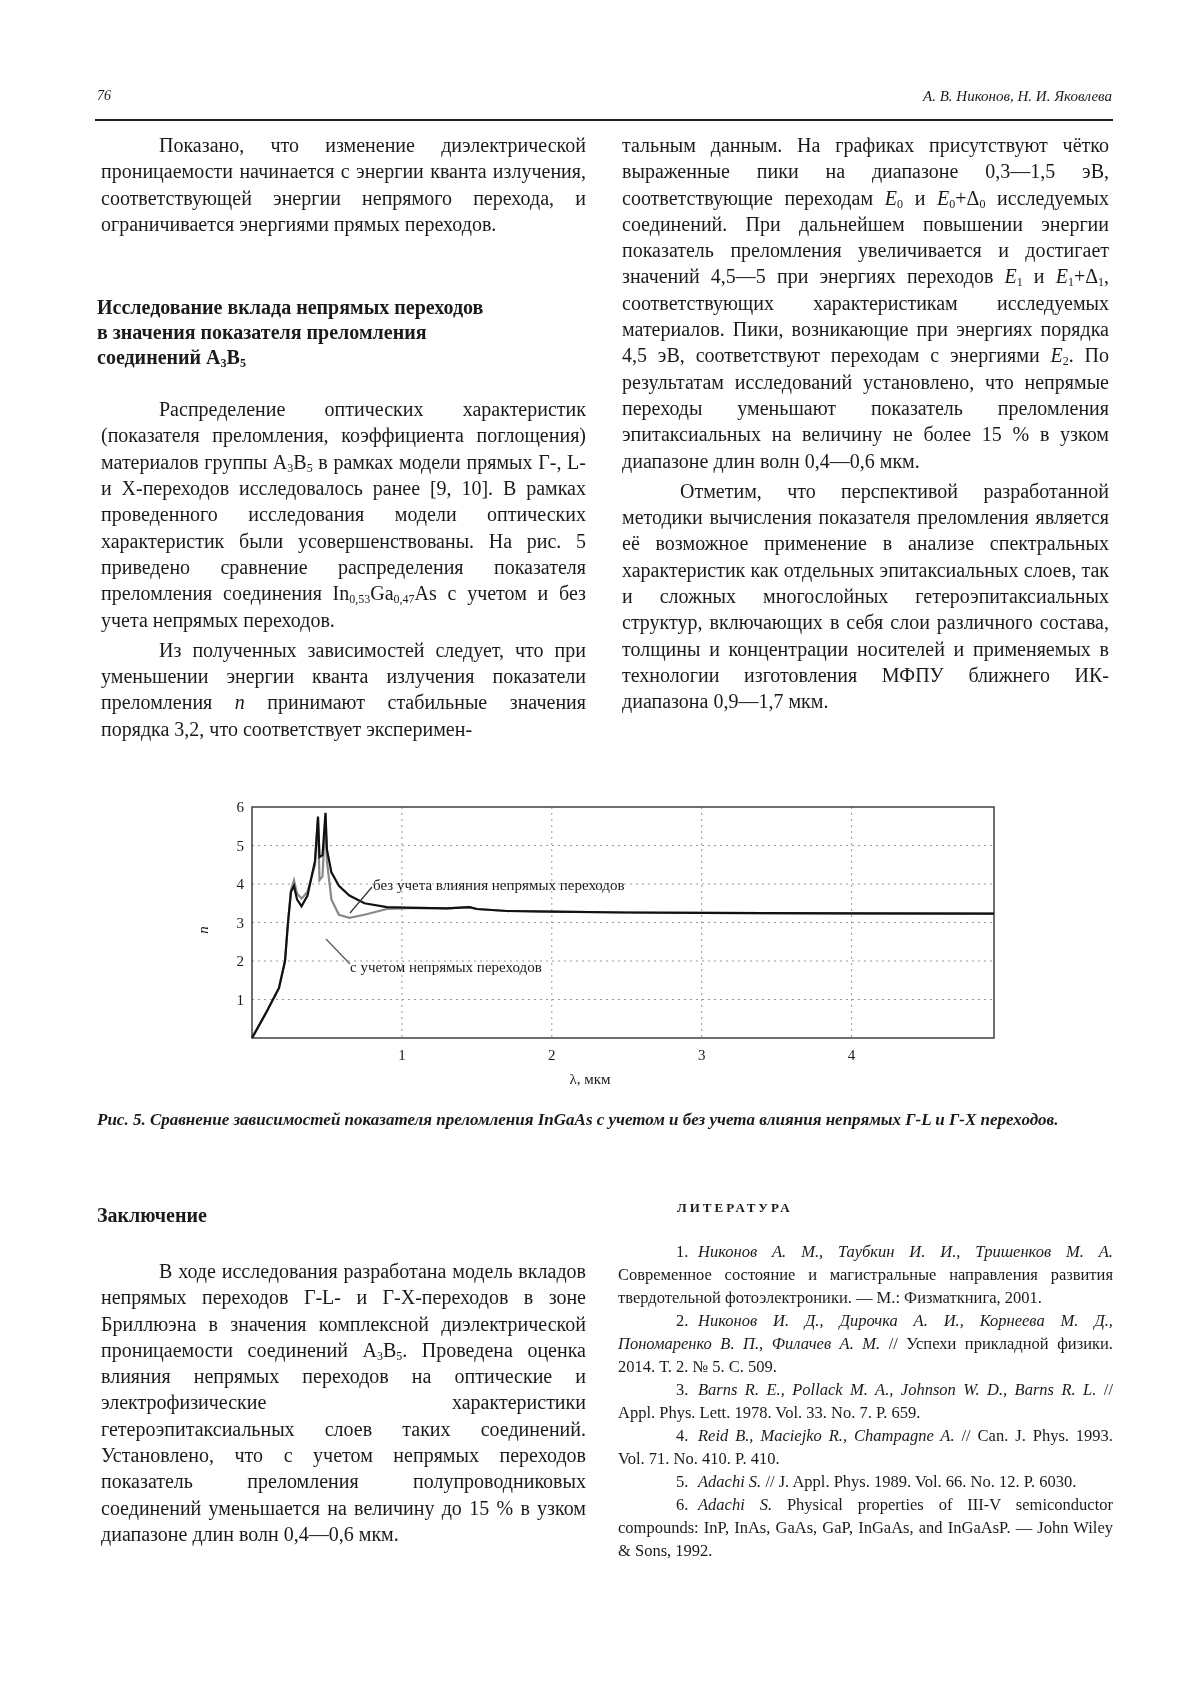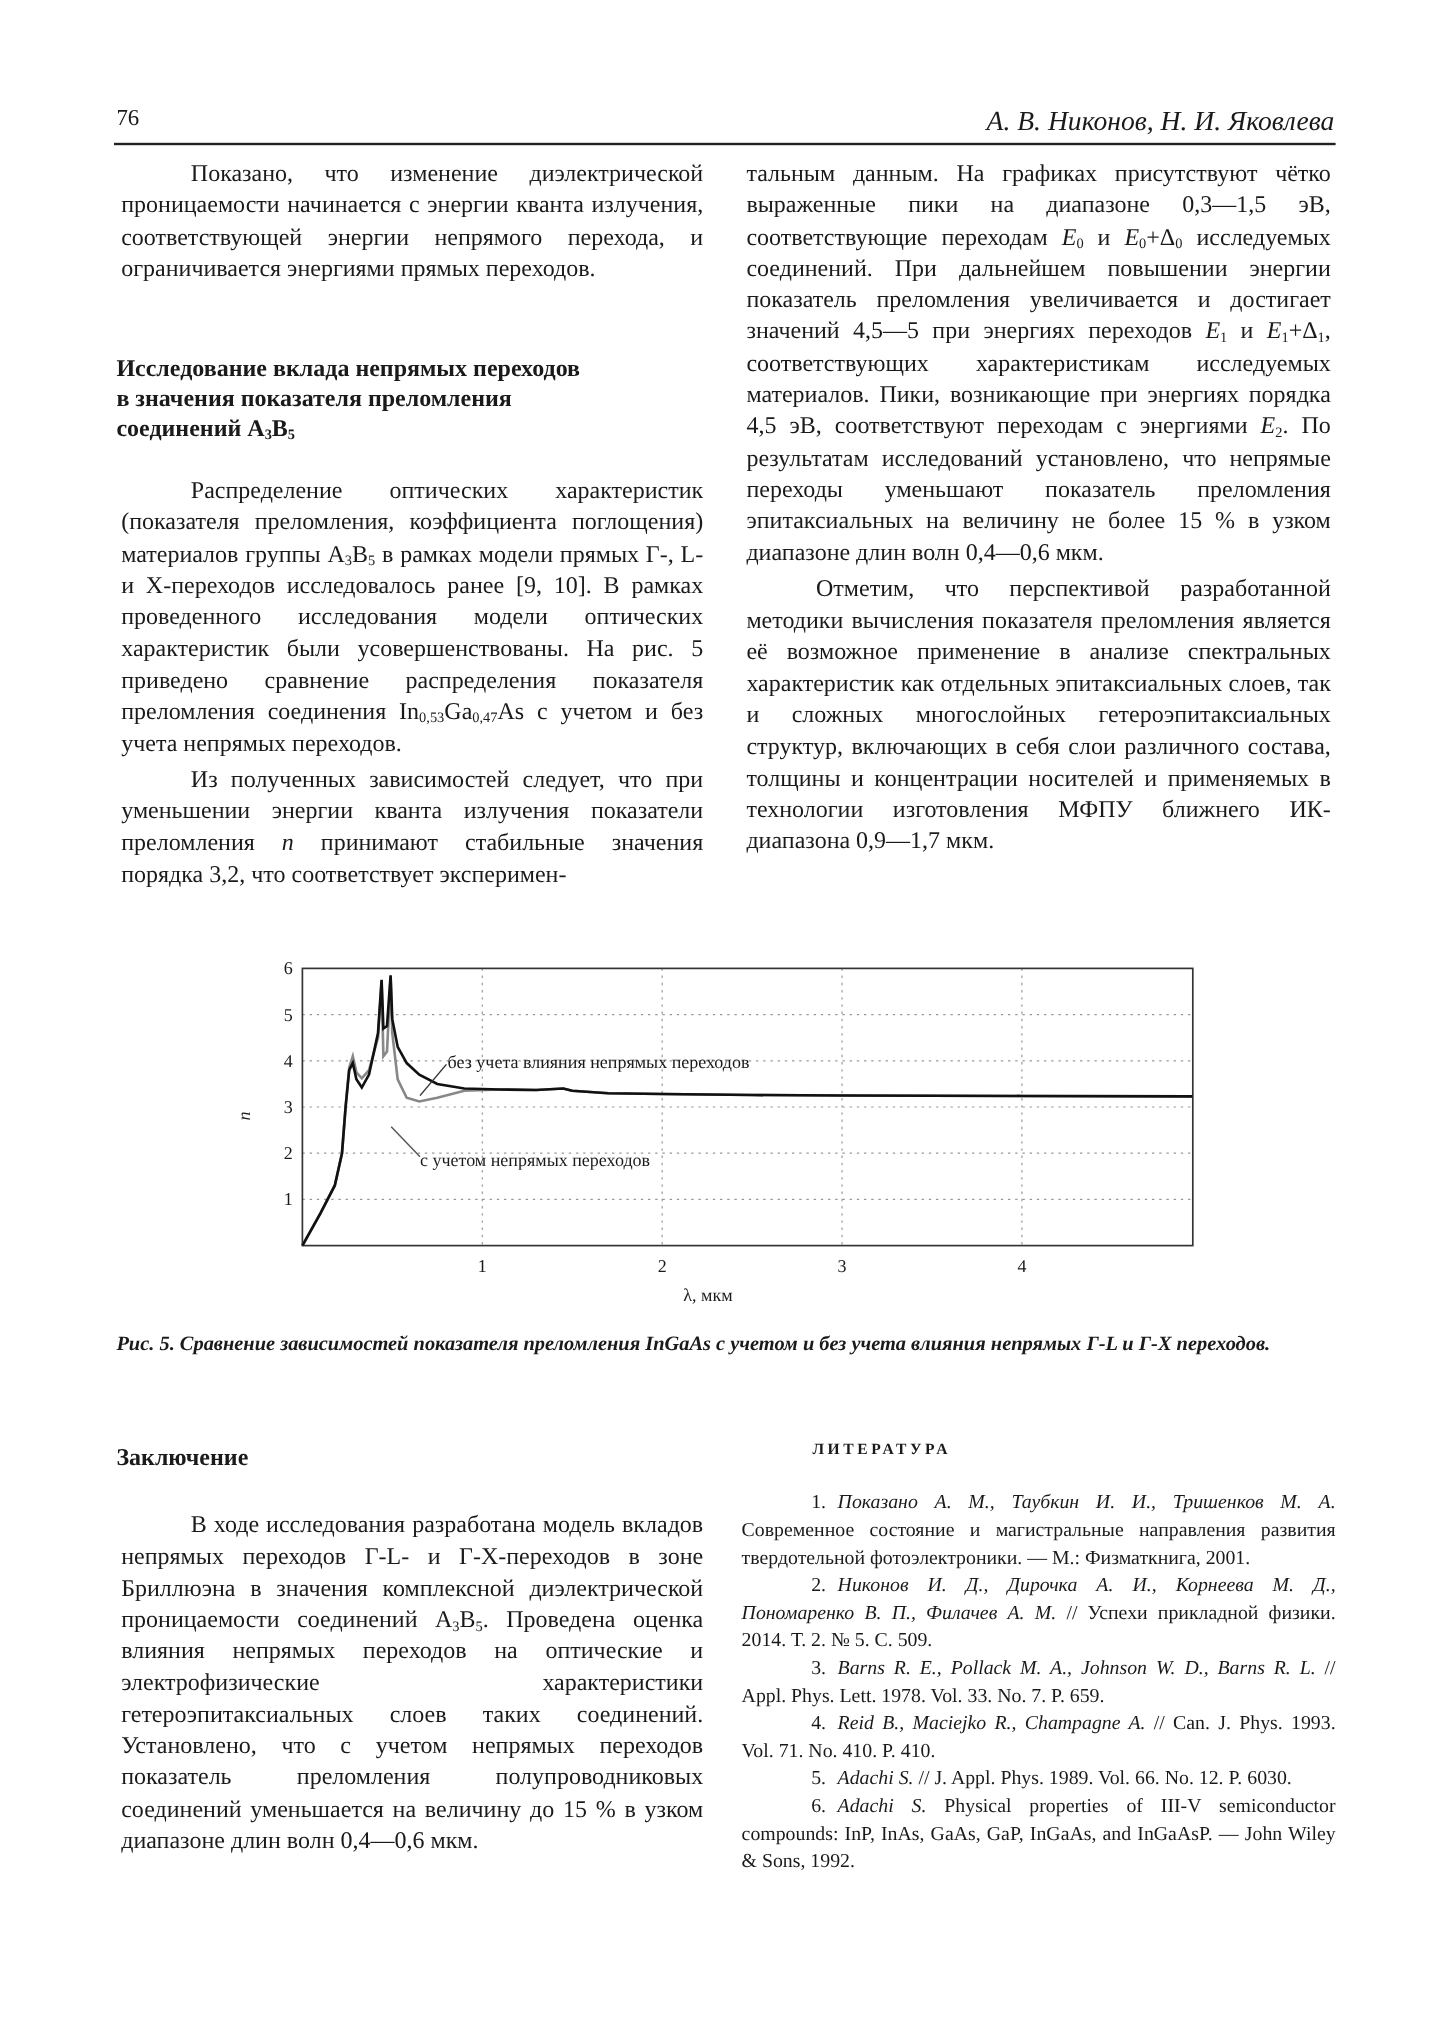--- a/index.html
+++ b/index.html
@@ -1,22 +1,22 @@
 <!DOCTYPE html>
 <html><head>
 <meta charset="utf-8">
 <style>
   html, body { margin: 0; padding: 0; background: #ffffff; }
   body {
     width: 1200px; height: 1698px; position: relative; overflow: hidden;
     font-family: "Liberation Serif", "DejaVu Serif", serif; color: #1a1a1a;
   }
   .abs { position: absolute; }
-  .header-num { left: 97px; top: 88px; font-size: 19px; }
-  .header-authors { right: 88px; top: 88px; font-style: italic; font-size: 23px; }
+  .header-num { left: 97px; top: 88px; font-style: italic; font-size: 14px; }
+  .header-authors { right: 88px; top: 88px; font-style: italic; font-size: 15px; }
   .header-rule { left: 95px; top: 119px; width: 1018px; height: 2px; background: #222; }
 
   .col { position: absolute; font-size: 20px; line-height: 26.3px; text-align: justify; }
   .col-left { left: 97px; width: 493px; }
   .col-right { left: 618px; width: 495px; }
   .col p { margin: 4px; text-indent: 58px; }
   .col p.noindent { text-indent: 0; }
   .section-title { font-weight: bold; text-align: left; font-size: 20px; line-height: 25px; margin: 0; }
   sub { font-size: 12px; vertical-align: -3px; line-height: 0; }
   .it { font-style: italic; }
@@ -99,19 +99,19 @@
 <div class="caption">Рис. 5. Сравнение зависимостей показателя преломления InGaAs с учетом и без учета влияния непрямых Г-L и Г-X переходов.</div>
 
 <div class="col col-left" style="top:1203px;">
   <h2 class="section-title">Заключение</h2>
   <div style="height:26px"></div>
   <p><span>В ходе исследования разработана модель вкладов непрямых переходов Г-L- и Г-X-переходов в зоне Бриллюэна в значения комплексной диэлектрической проницаемости соединений A</span><sub>3</sub><span>B</span><sub>5</sub><span>. Проведена оценка влияния непрямых переходов на оптические и электрофизические характеристики гетероэпитаксиальных слоев таких соединений. Установлено, что с учетом непрямых переходов показатель преломления полупроводниковых соединений уменьшается на величину до 15 % в узком диапазоне длин волн 0,4—0,6 мкм.</span></p>
 </div>
 
 <div class="refs-title">ЛИТЕРАТУРА</div>
 <div class="refs" id="refs">
-  <p><span class="num">1.</span><span class="it">Показано А. М., Таубкин И. И., Тришенков М. А.</span><span> Современное состояние и магистральные направления развития твердотельной фотоэлектроники. — М.: Физматкнига, 2001.</span></p>
+  <p><span class="num">1.</span><span class="it">Никонов А. М., Таубкин И. И., Тришенков М. А.</span><span> Современное состояние и магистральные направления развития твердотельной фотоэлектроники. — М.: Физматкнига, 2001.</span></p>
   <p><span class="num">2.</span><span class="it">Никонов И. Д., Дирочка А. И., Корнеева М. Д., Пономаренко В. П., Филачев А. М.</span><span> // Успехи прикладной физики. 2014. Т. 2. № 5. С. 509.</span></p>
   <p><span class="num">3.</span><span class="it">Barns R. E., Pollack M. A., Johnson W. D., Barns R. L.</span><span> // Appl. Phys. Lett. 1978. Vol. 33. No. 7. P. 659.</span></p>
   <p><span class="num">4.</span><span class="it">Reid B., Maciejko R., Champagne A.</span><span> // Can. J. Phys. 1993. Vol. 71. No. 410. P. 410.</span></p>
   <p><span class="num">5.</span><span class="it">Adachi S.</span><span> // J. Appl. Phys. 1989. Vol. 66. No. 12. P. 6030.</span></p>
   <p><span class="num">6.</span><span class="it">Adachi S.</span><span> Physical properties of III-V semiconductor compounds: InP, InAs, GaAs, GaP, InGaAs, and InGaAsP. — John Wiley &amp; Sons, 1992.</span></p>
 </div>
 
 </body></html>

